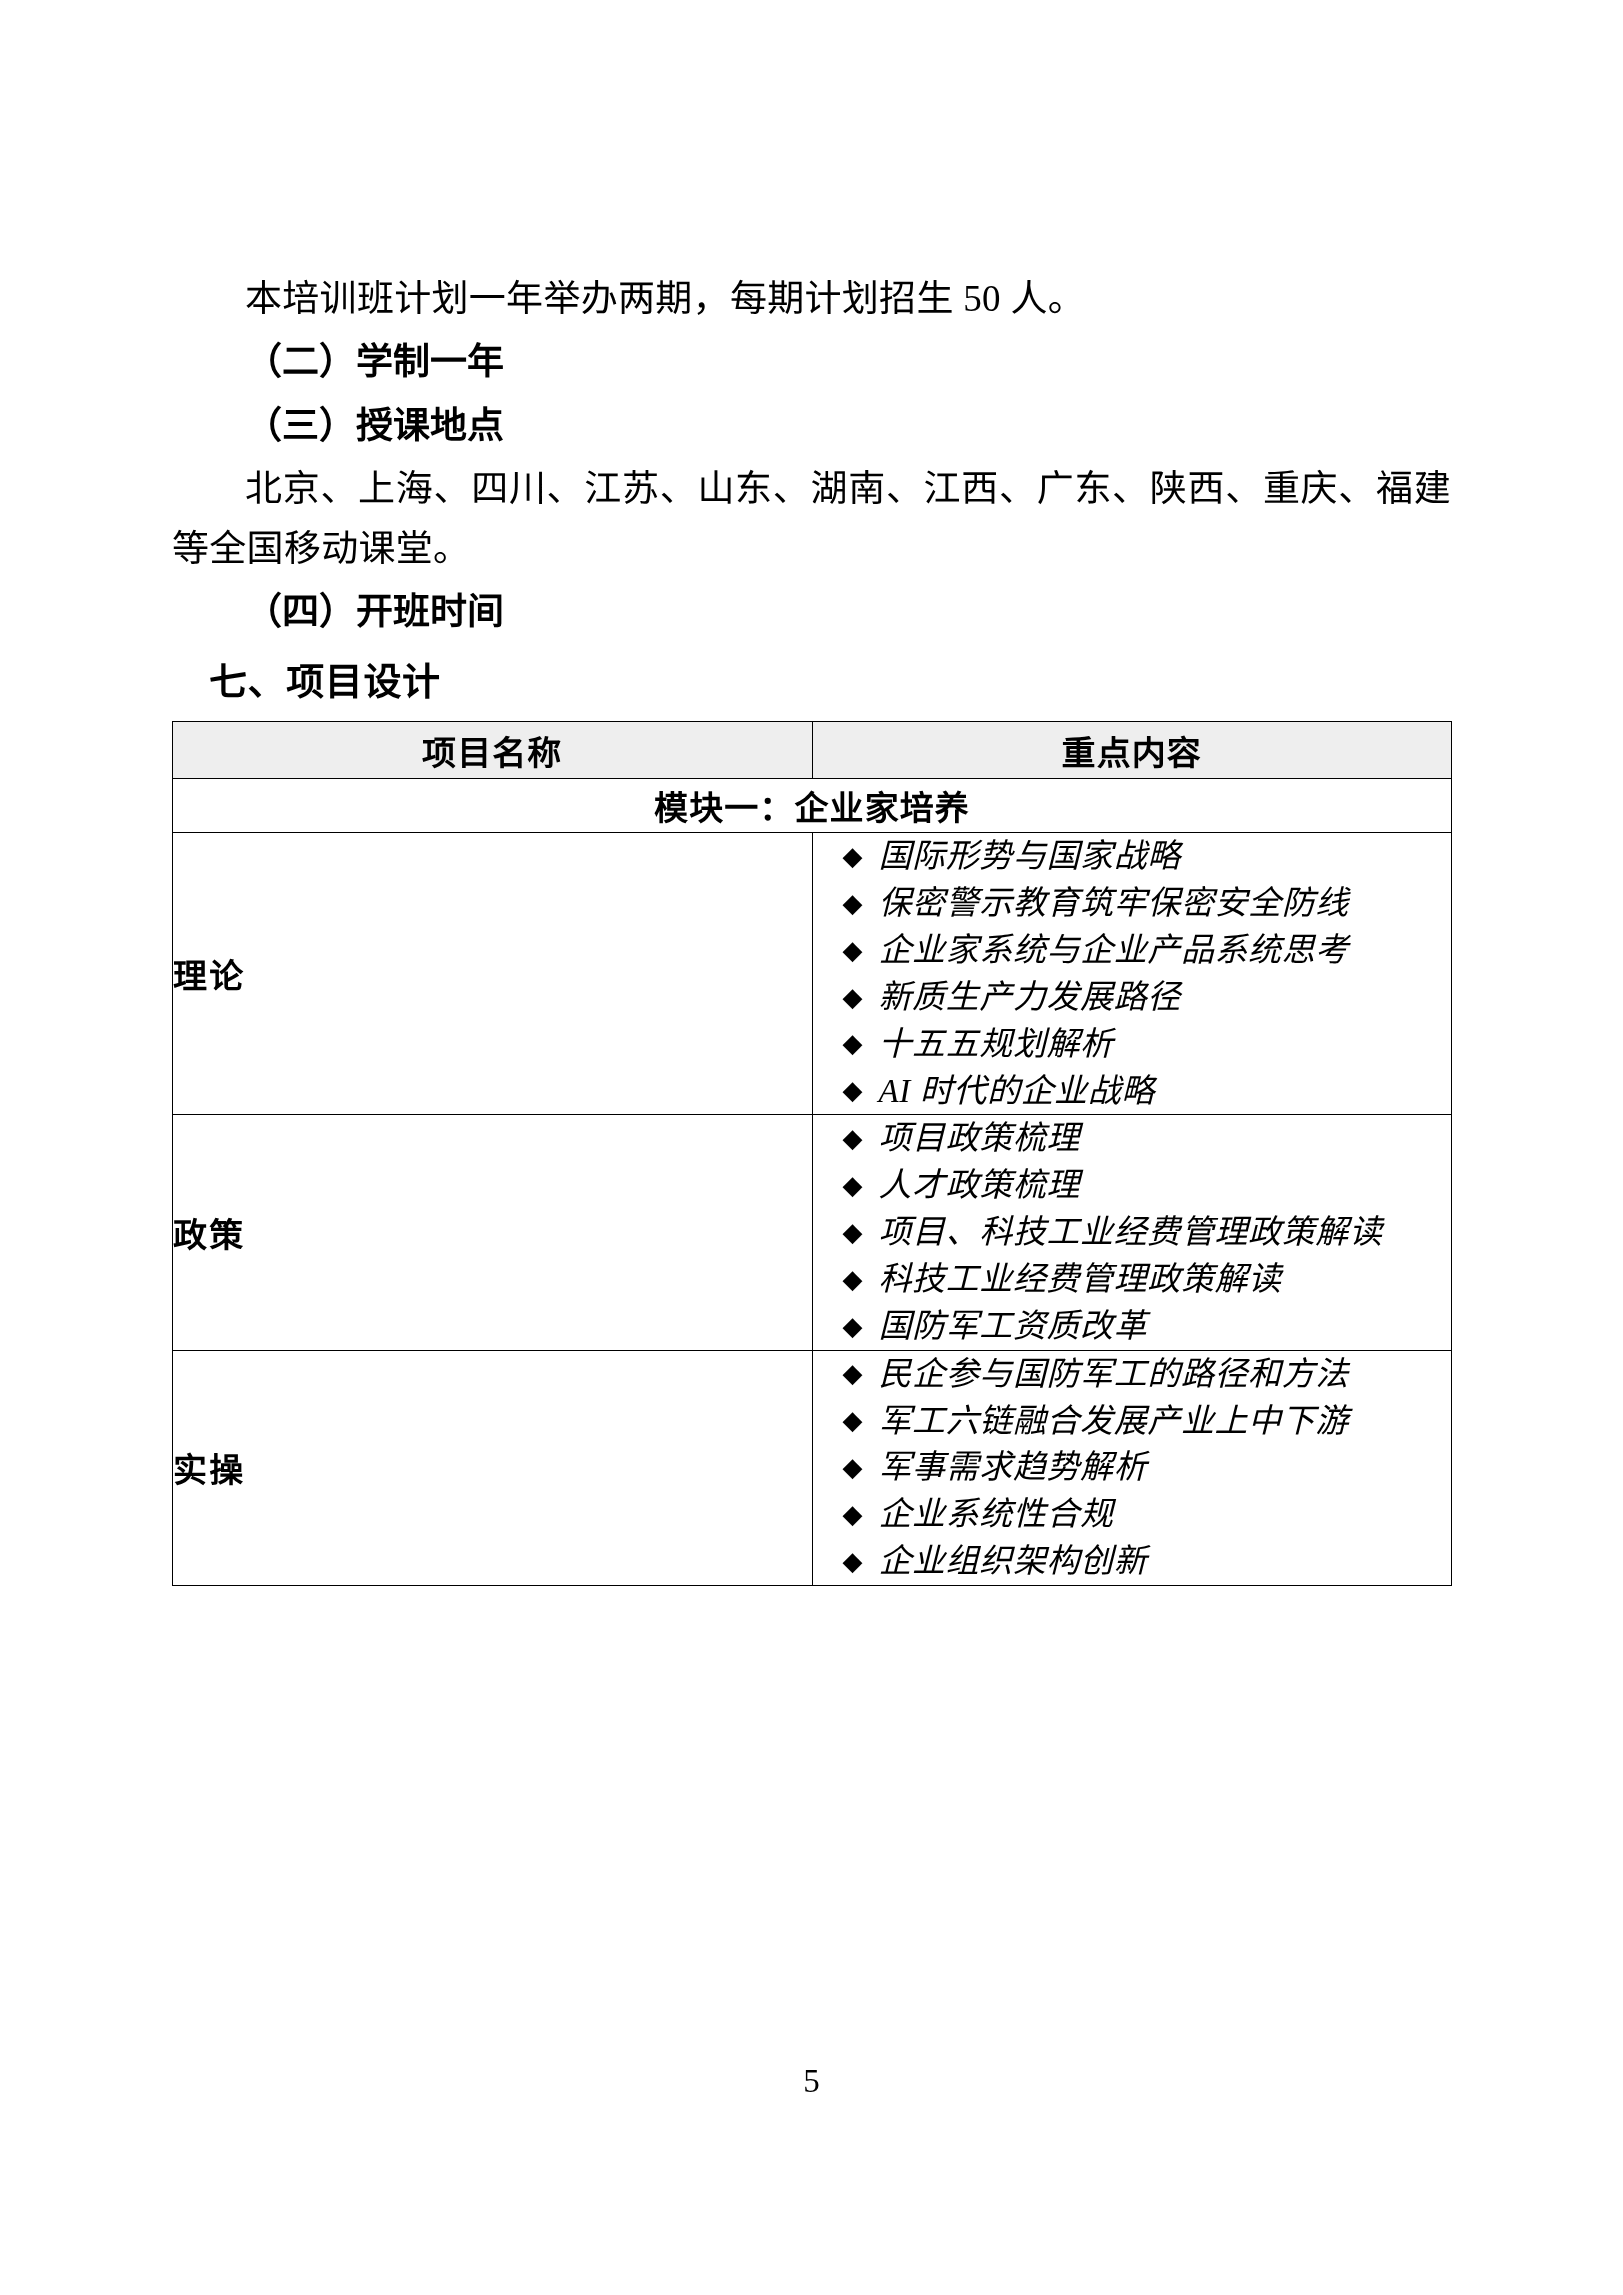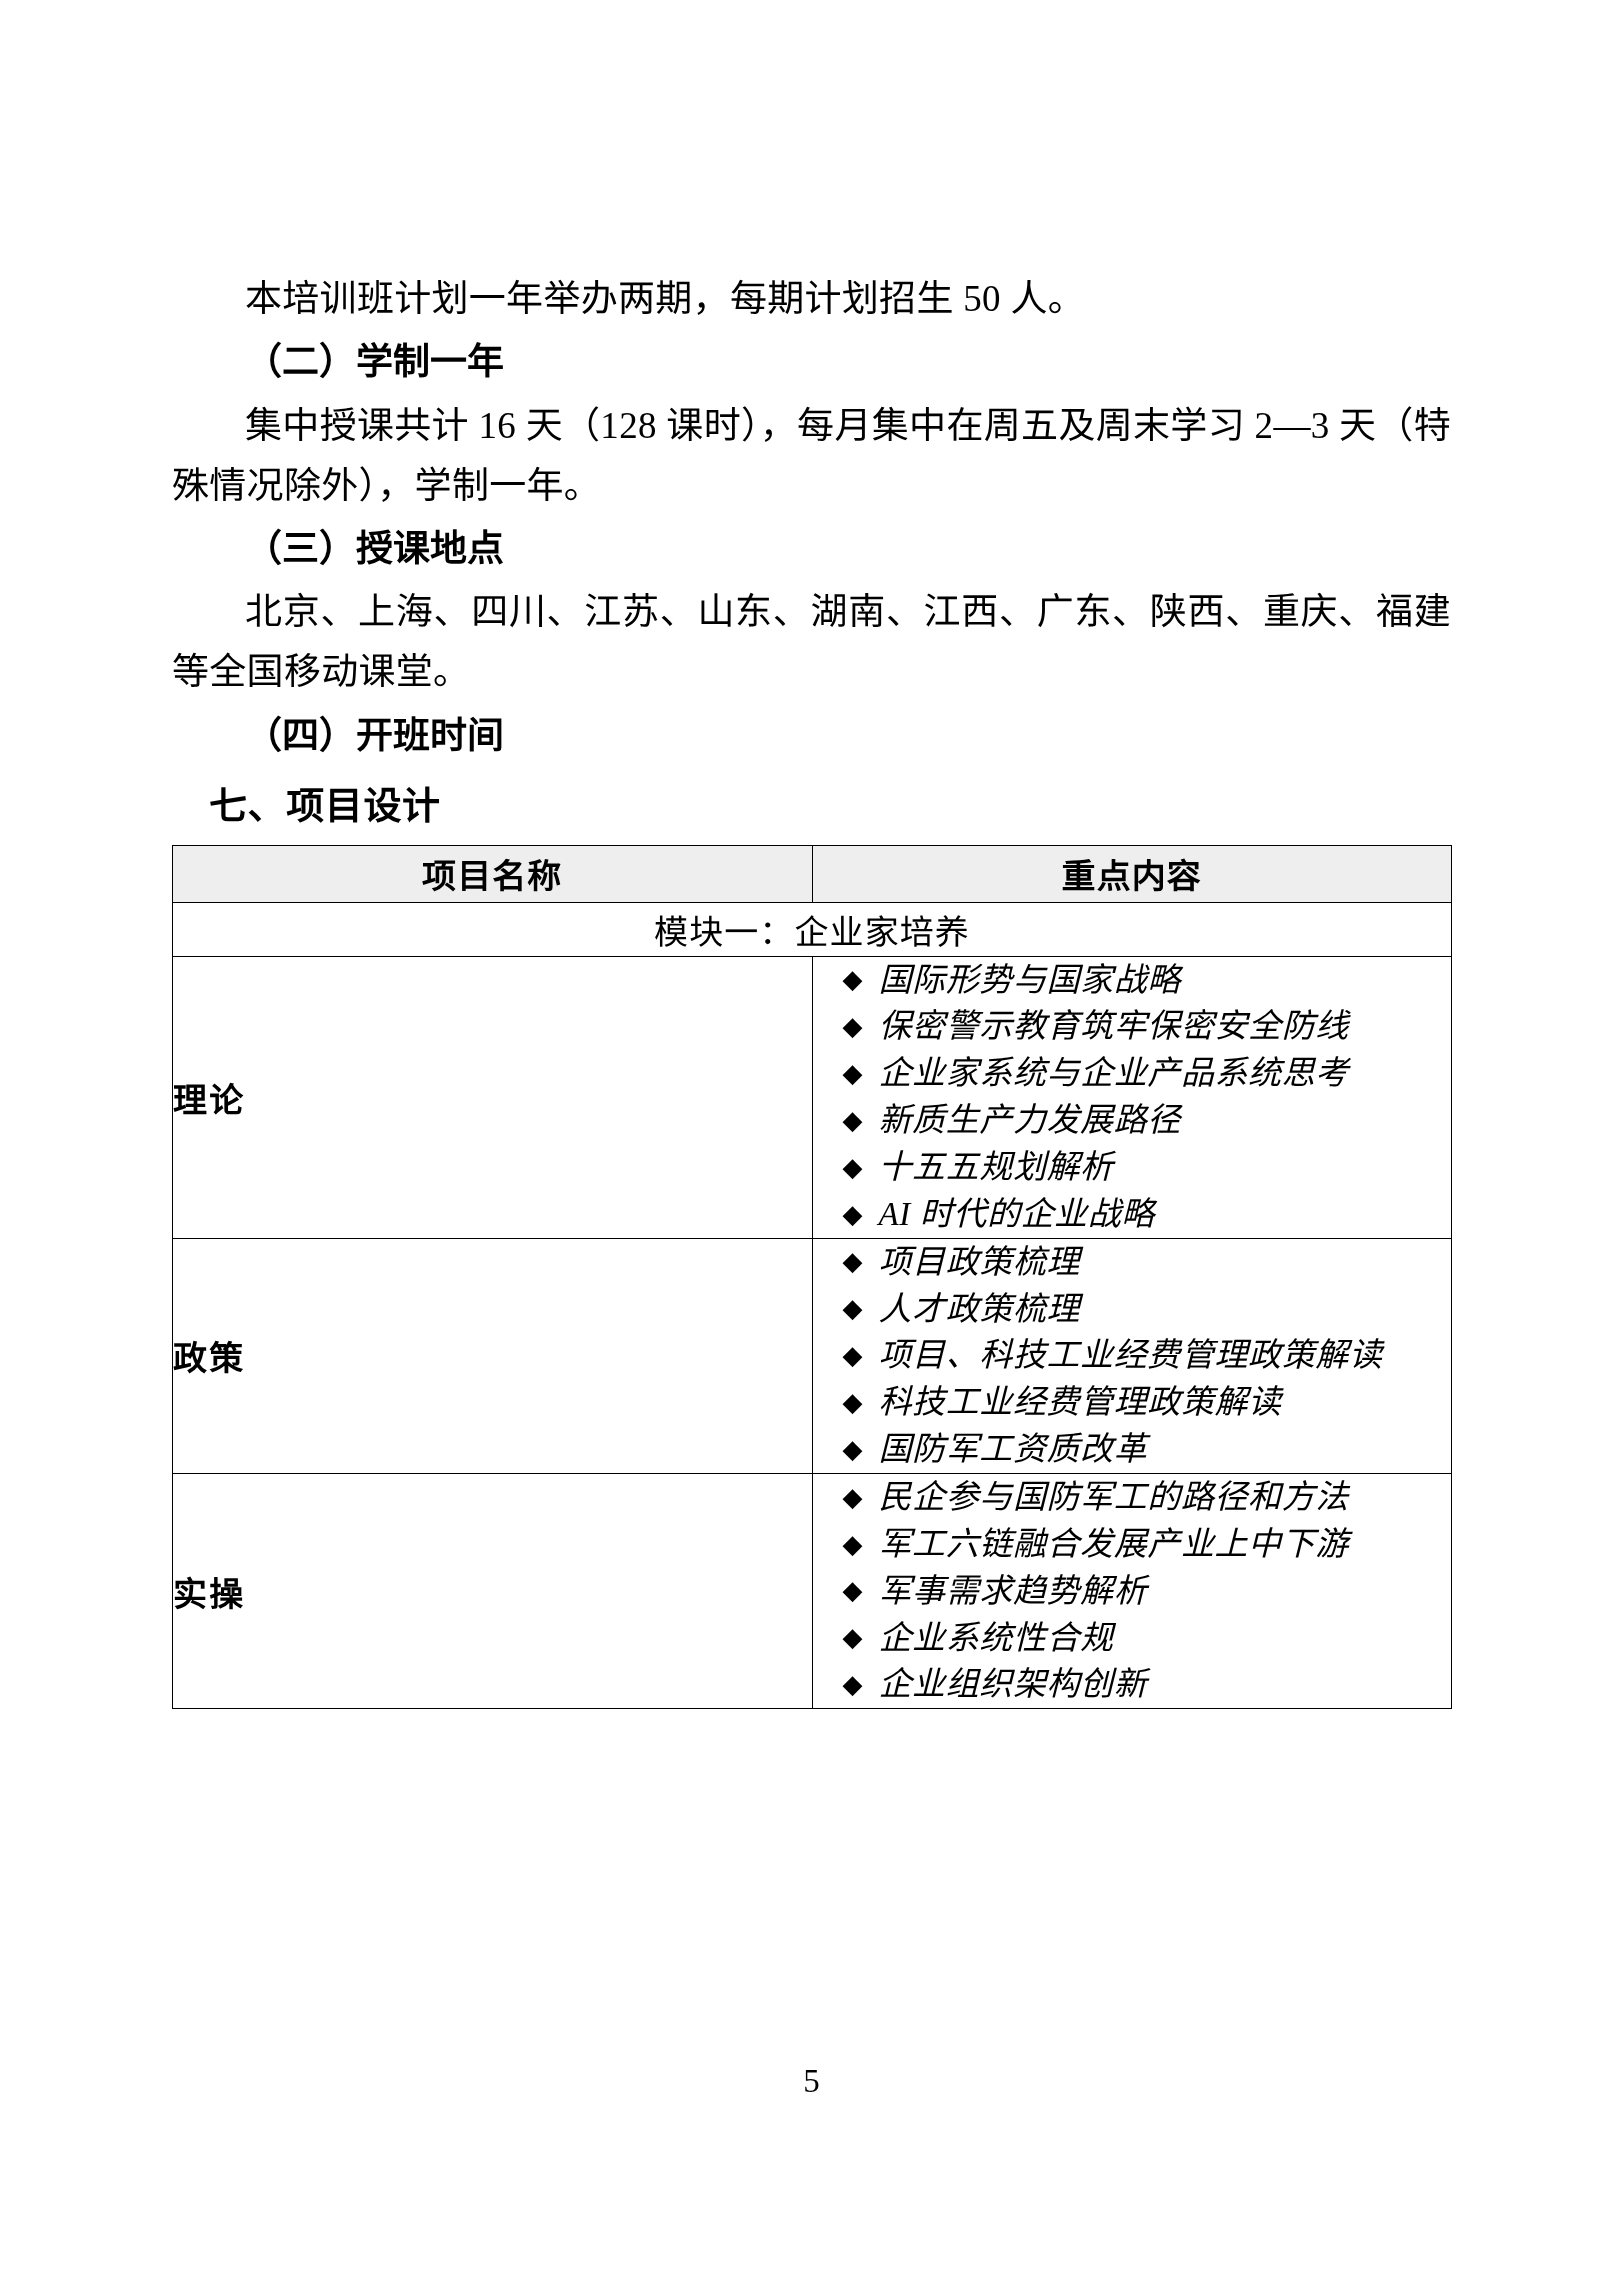--- a/index.html
+++ b/index.html
@@ -62,21 +62,21 @@
     font-size: 34px;
     font-weight: bold;
     text-align: center;
     height: 56px;
     background: #eeeeee;
     letter-spacing: 1.1px;
     margin-top: 24px;
   }
   td.module-row {
     font-size: 34px;
-    font-weight: normal;
+    font-weight: bold;
     text-align: center;
     height: 53px;
     letter-spacing: 1.1px;
   }
   td.cat-cell {
     width: 298px;
     font-size: 34px;
     font-weight: bold;
     letter-spacing: 2.3px;
   }
@@ -114,21 +114,20 @@
 </style>
 </head>
 <body>
 
 <div class="page">
 
   <p class="para indent">本培训班计划一年举办两期，每期计划招生 50 人。</p>
 
   <p class="subhead">（二）学制一年</p>
 
-  <p class="para indent">集中授课共计 16 天（128 课时），每月集中在周五及周末学习 2—3 天（特殊情况除外），学制一年。</p>
 
   <p class="subhead">（三）授课地点</p>
 
   <p class="para indent">北京、上海、四川、江苏、山东、湖南、江西、广东、陕西、重庆、福建等全国移动课堂。</p>
 
   <p class="subhead">（四）开班时间</p>
 
 
   <h2 class="heading">七、项目设计</h2>
 

